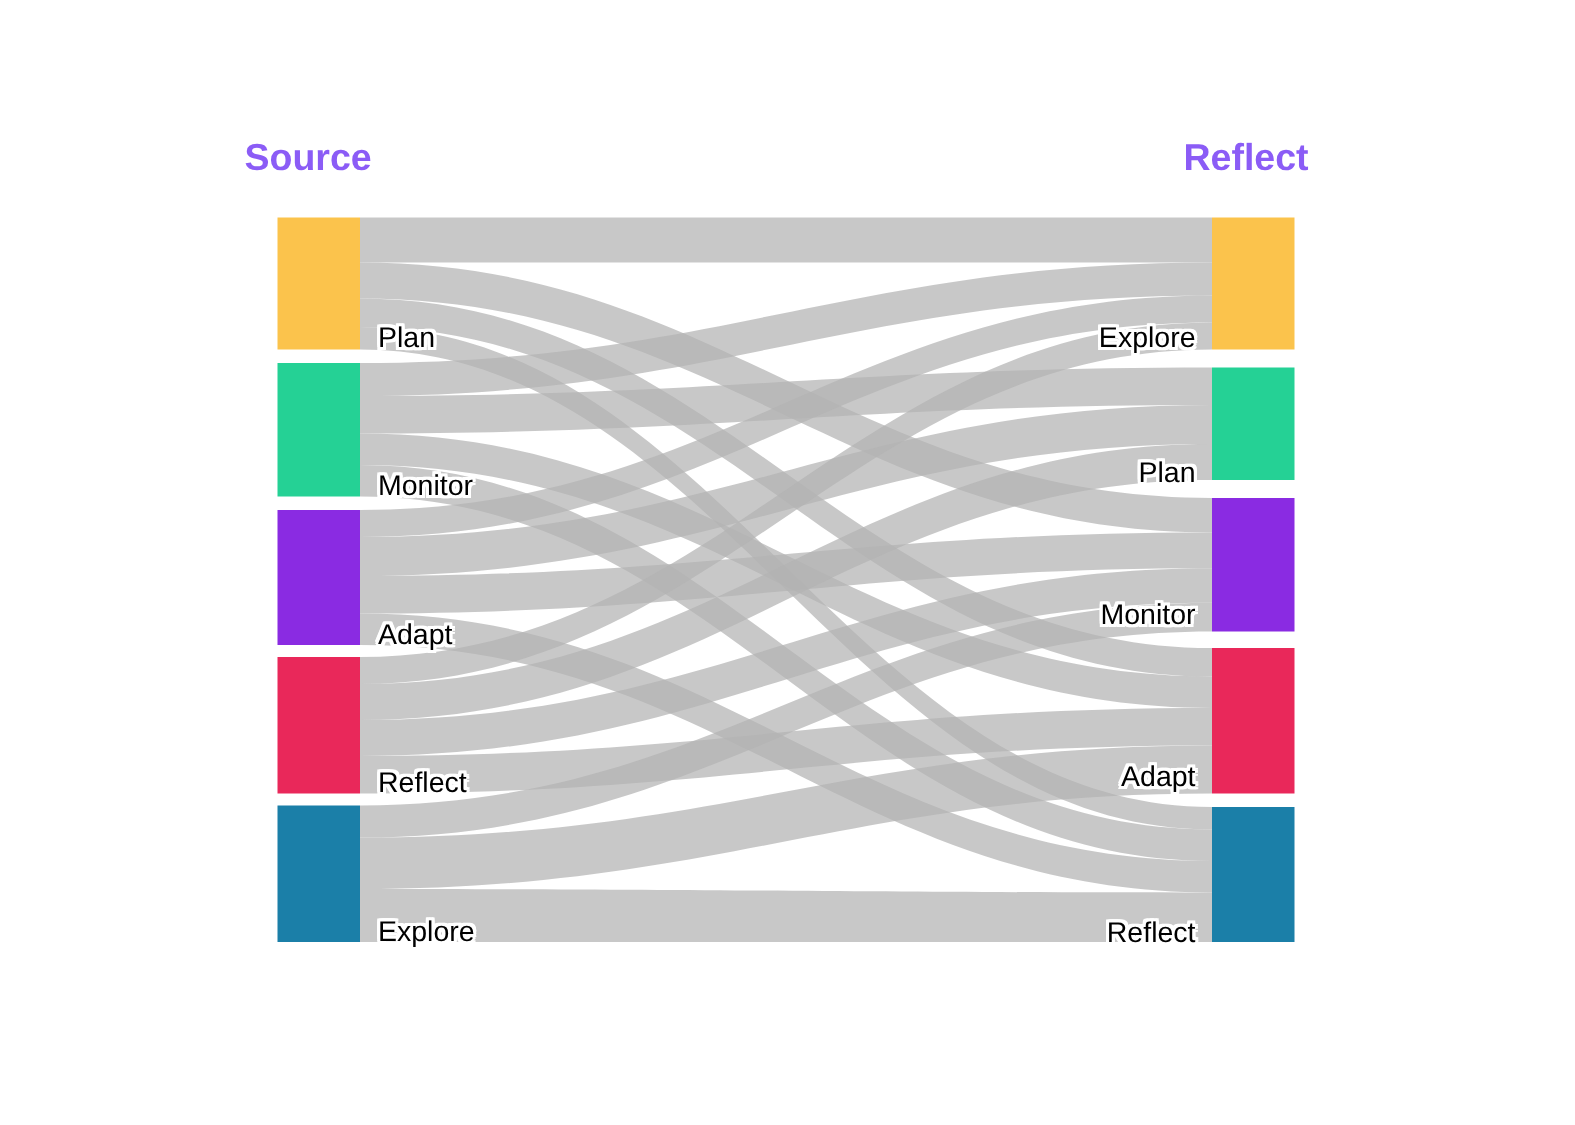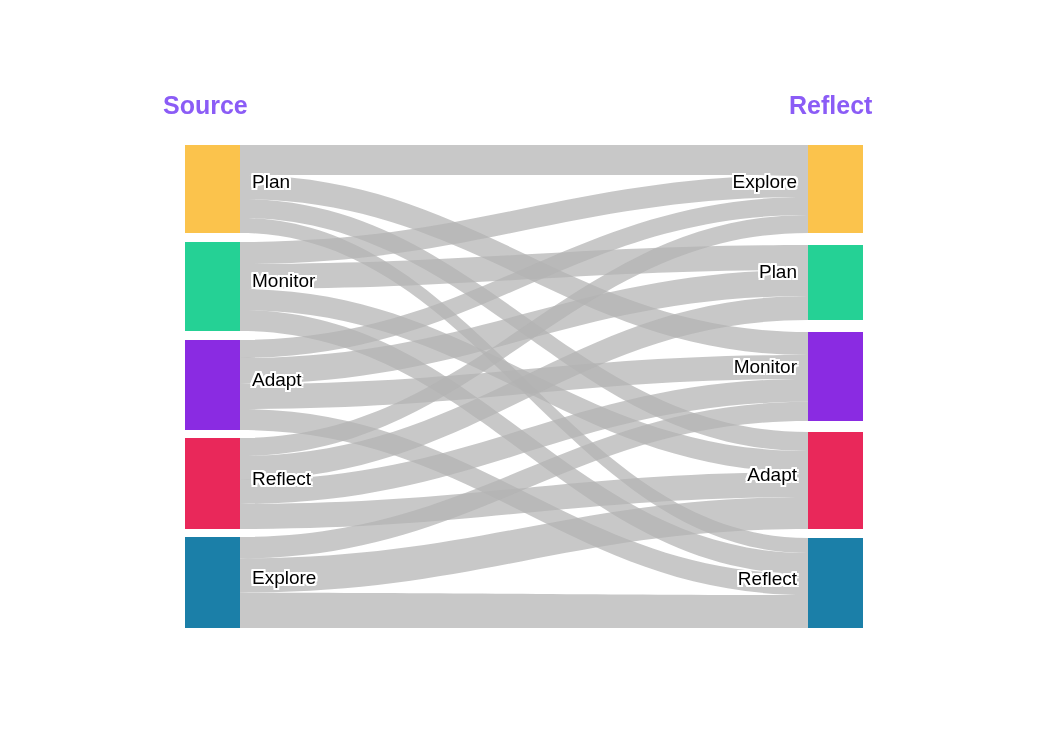--- a/index.html
+++ b/index.html
@@ -32,20 +32,21 @@
     white-space:nowrap;
     line-height:1;
     paint-order:stroke;
     text-shadow:
       -2px -2px 0 #fff, 0 -2px 0 #fff, 2px -2px 0 #fff,
       -2px  0   0 #fff, 2px  0   0 #fff,
       -2px  2px 0 #fff, 0  2px 0 #fff, 2px  2px 0 #fff,
       -2px -1px 0 #fff, 2px -1px 0 #fff,
       -1px -2px 0 #fff, 1px -2px 0 #fff,
       -1px  2px 0 #fff, 1px  2px 0 #fff;
+    margin-top: 44px;
   }
   .nodelabel.left{text-align:left;}
   .nodelabel.right{text-align:right;}
 </style>
 </head>
 <body>
 
 <div id="stage">
 
   <svg id="sankey" viewBox="0 0 1050 750" xmlns="http://www.w3.org/2000/svg">

